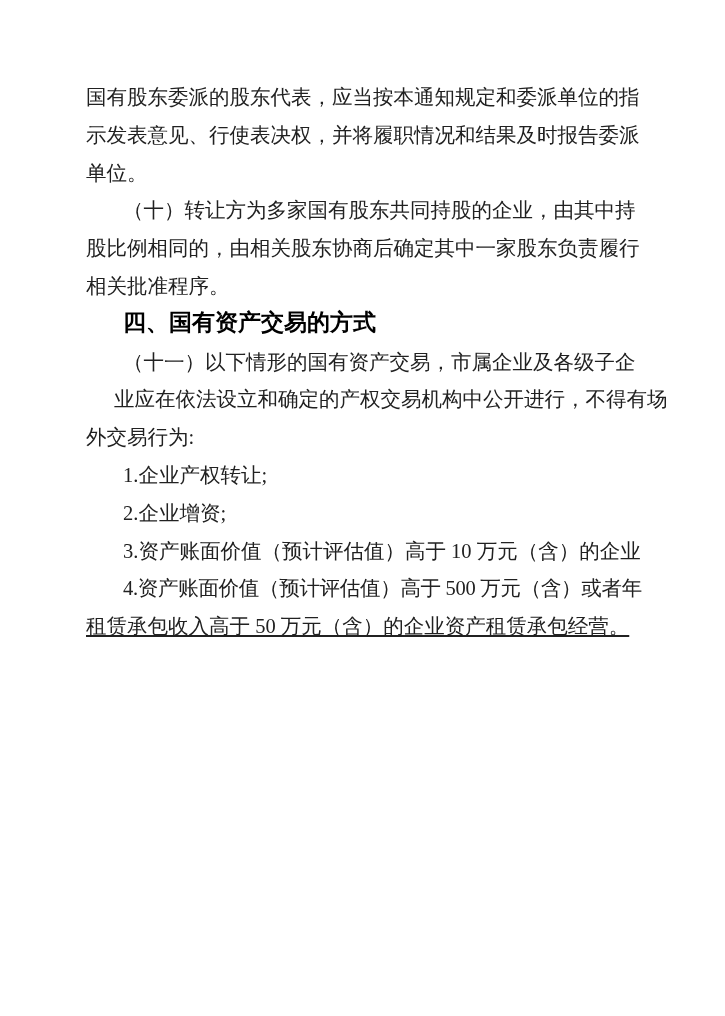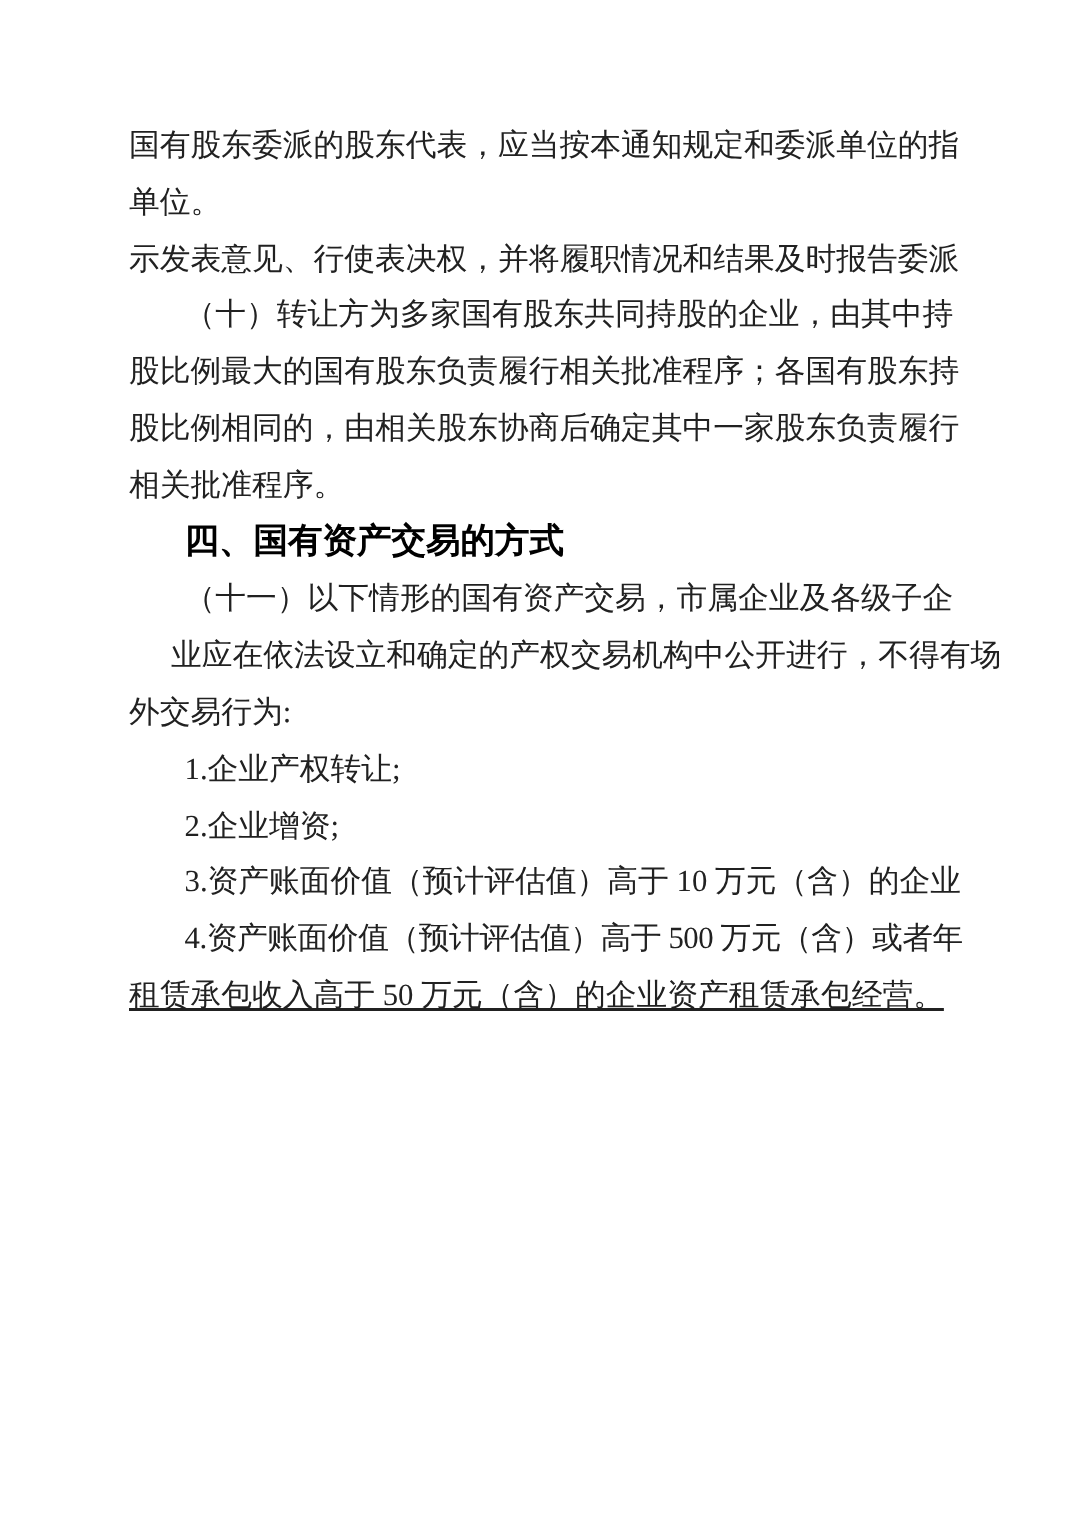--- a/index.html
+++ b/index.html
@@ -54,26 +54,25 @@
     font-family: "Liberation Serif", "DejaVu Serif", serif;
   }
 </style>
 </head>
 <body>
 
 <div class="page" style="background: rgb(255, 255, 255);">
   <div class="content" style="color: rgb(33, 33, 33);">
       <div class="para">
         <div class="line first" style="letter-spacing: 0px;">国有股东委派的股东代表，应当按本通知规定和委派单位的指</div>
+        <div class="line" style="letter-spacing: 0px;">示发表意见、行使表决权，并将履职情况和结果及时报告委派</div>
         <div class="line last" style="letter-spacing: 0px;">单位。</div>
-        <div class="line" style="letter-spacing: 0px;">示发表意见、行使表决权，并将履职情况和结果及时报告委派</div>
       </div>
       <div class="para indent">
         <div class="line first" style="letter-spacing: 0px;">（十）转让方为多家国有股东共同持股的企业，由其中持</div>
-        <div class="line" style="letter-spacing: 0px;">股比例最大的国有股东负责履行相关批准程序；各国有股东持</div>
         <div class="line" style="letter-spacing: 0px;">股比例相同的，由相关股东协商后确定其中一家股东负责履行</div>
         <div class="line last" style="letter-spacing: 0px;">相关批准程序。</div>
       </div>
       <div class="para heading indent">
         <div class="line first last" style="color: rgb(0, 0, 0);">四、国有资产交易的方式</div>
       </div>
       <div class="para indent">
         <div class="line first" style="letter-spacing: 0px;">（十一）以下情形的国有资产交易，市属企业及各级子企</div>
         <div class="line" style="letter-spacing: 0px; margin-left: 28px;">业应在依法设立和确定的产权交易机构中公开进行，不得有场</div>
         <div class="line last" style="letter-spacing: 0px;">外交易行为:</div>

